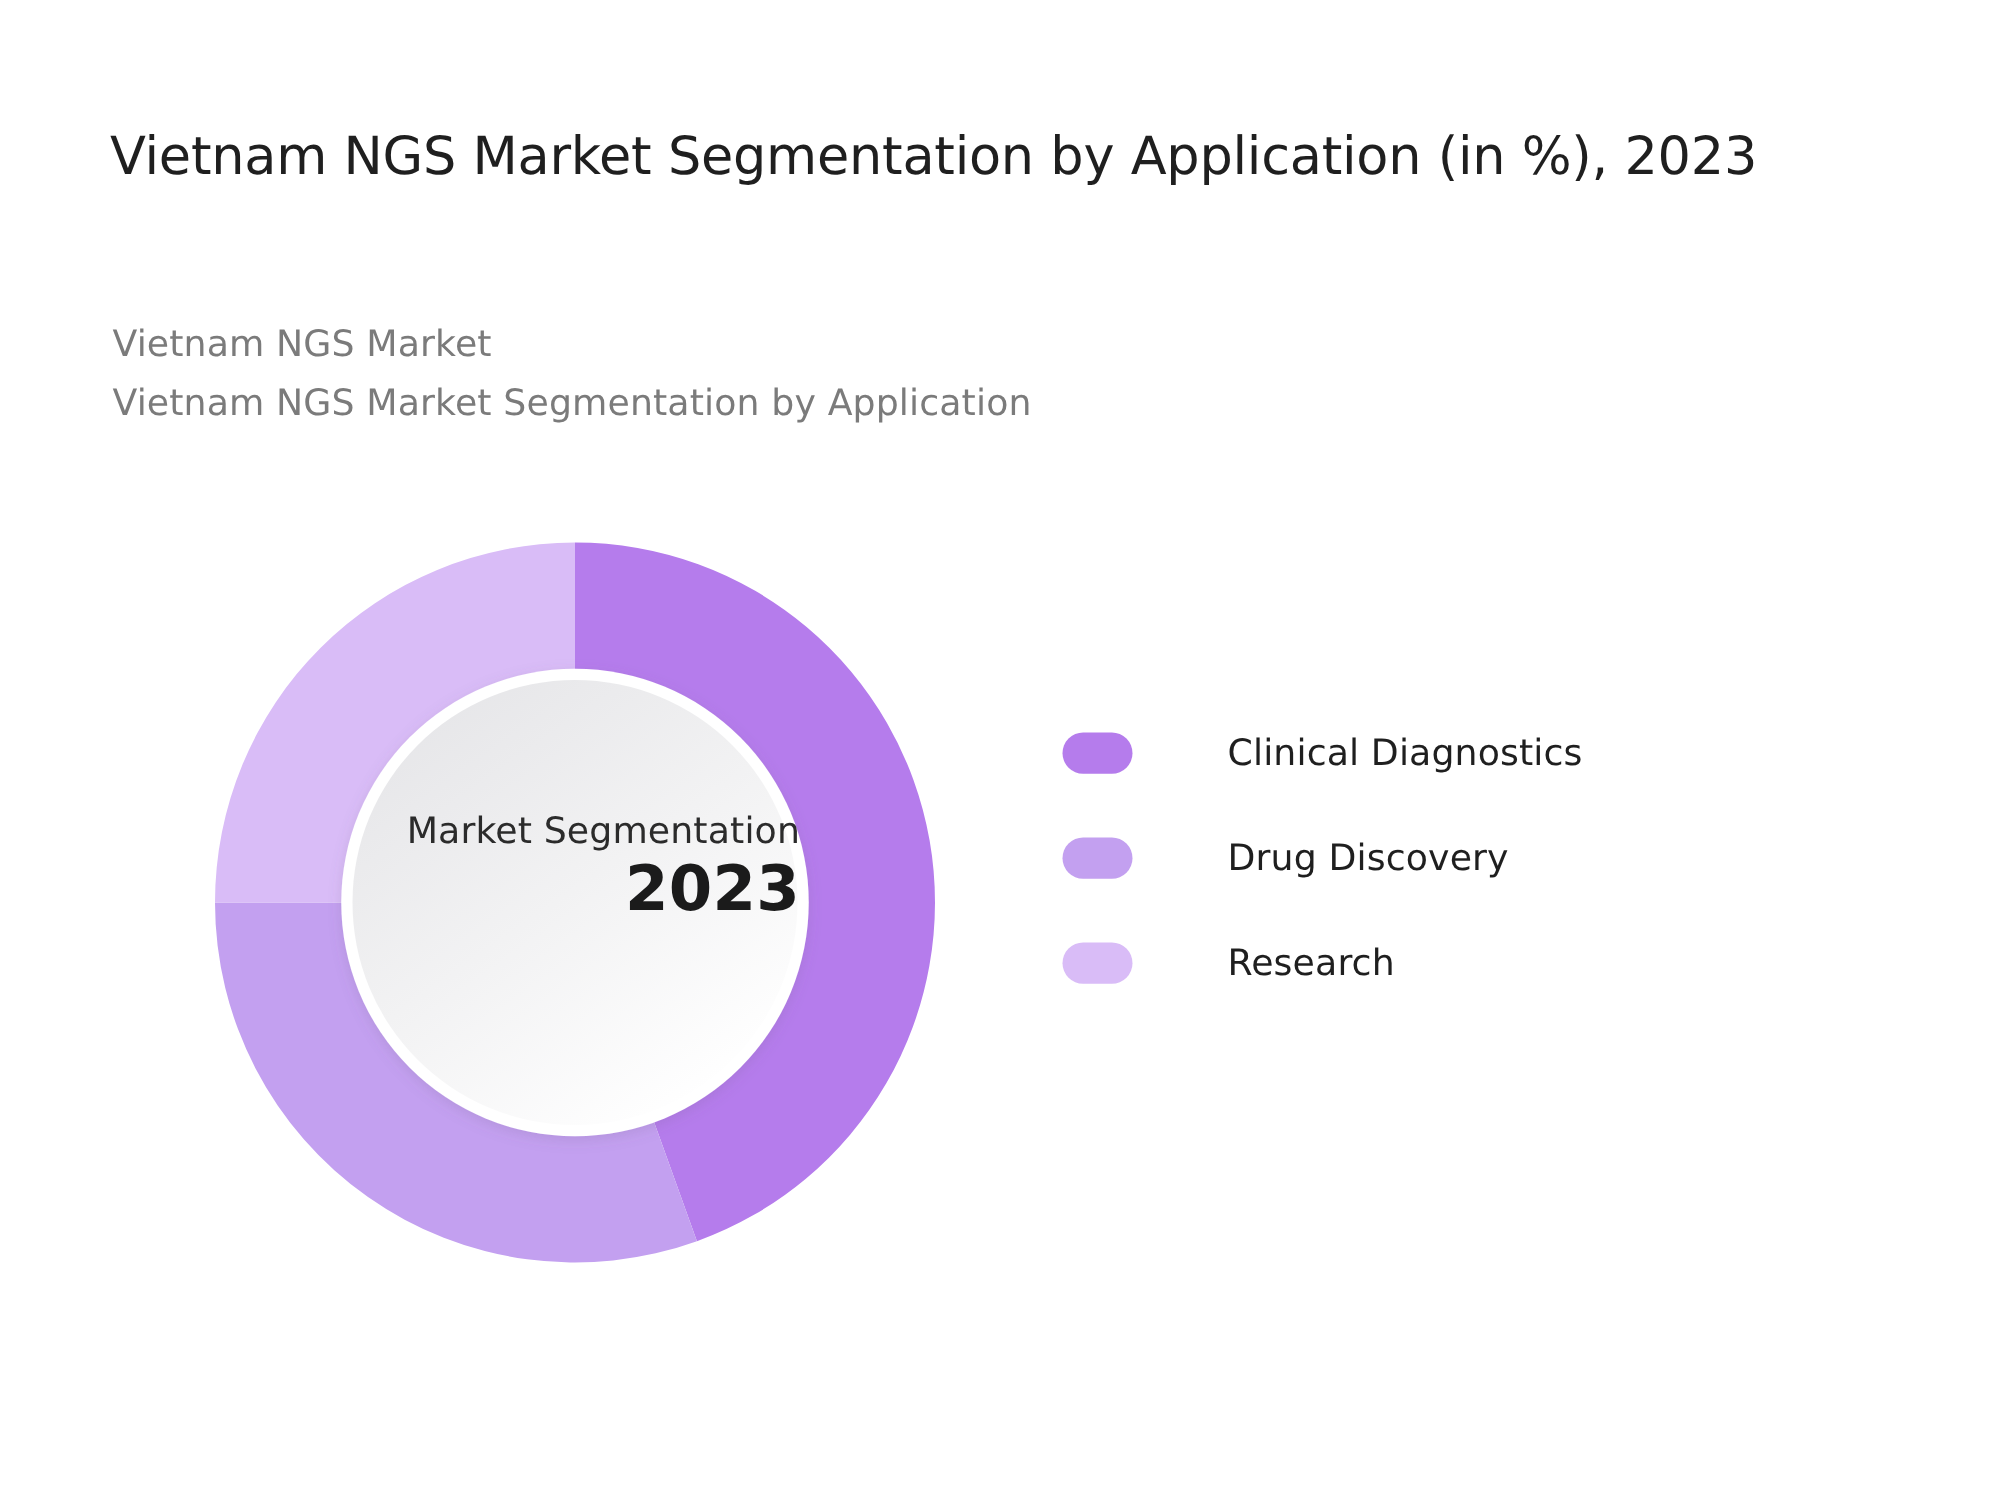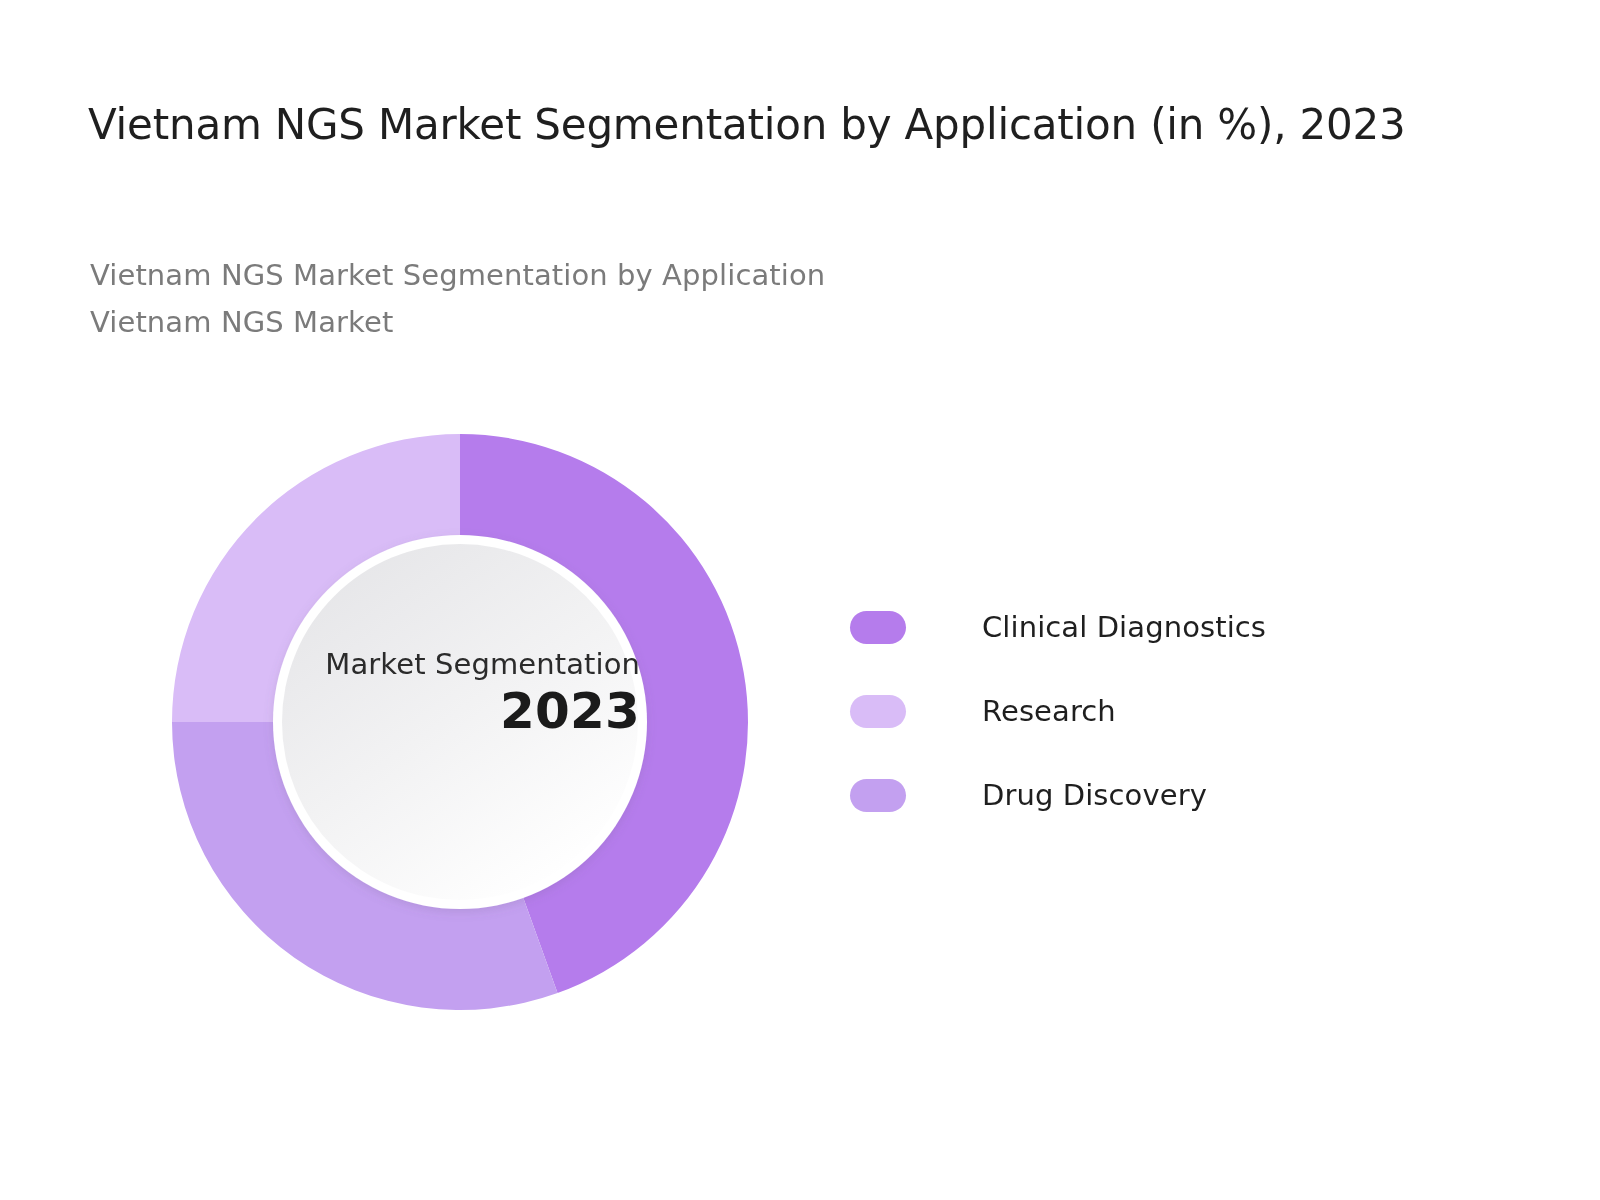--- a/index.html
+++ b/index.html
@@ -91,21 +91,21 @@
 
   
   .legend {
     position: absolute;
     left: 830px;
     top: 560px;
     width: 640px;
   }
   .legend-item {
     display: flex;
-    align-items: flex-end;
+    align-items: center;
     height: 84px;
   }
   .legend-swatch {
     width: 56px;
     height: 33px;
     border-radius: 17px;
     flex: 0 0 auto;
     margin-left: 20px;
   }
   .legend-label {
@@ -119,22 +119,22 @@
   }
 </style>
 </head>
 <body>
 
 <div class="page">
 
   <h1 class="title">Vietnam NGS Market Segmentation by Application (in %), 2023</h1>
 
   <div class="subtitles">
+    <div class="subtitle">Vietnam NGS Market</div>
     <div class="subtitle">Vietnam NGS Market Segmentation by Application</div>
-    <div class="subtitle">Vietnam NGS Market</div>
   </div>
 
   <div class="donut-wrap">
     <svg class="donut-svg" viewBox="0 0 576 576">
       <defs>
         <radialGradient id="hubGrad" cx="32%" cy="28%" r="88%">
           <stop offset="0%" stop-color="#ffffff"></stop>
           <stop offset="42%" stop-color="#f4f4f5"></stop>
           <stop offset="100%" stop-color="#dedee1"></stop>
         </radialGradient>
@@ -163,22 +163,22 @@
       <div class="cl-bottom">2023</div>
     </div>
   </div>
 
   <div class="legend" id="legend">
       <div class="legend-item">
         <span class="legend-swatch" style="background: rgb(181, 124, 236);"></span>
         <span class="legend-label">Clinical Diagnostics</span>
       </div>
       <div class="legend-item">
+        <span class="legend-swatch" style="background: rgb(195, 160, 240);"></span>
+        <span class="legend-label">Drug Discovery</span>
+      </div>
+      <div class="legend-item">
         <span class="legend-swatch" style="background: rgb(217, 188, 247);"></span>
         <span class="legend-label">Research</span>
-      </div>
-      <div class="legend-item">
-        <span class="legend-swatch" style="background: rgb(195, 160, 240);"></span>
-        <span class="legend-label">Drug Discovery</span>
       </div>
     </div>
 
 </div>
 
 </body></html>

